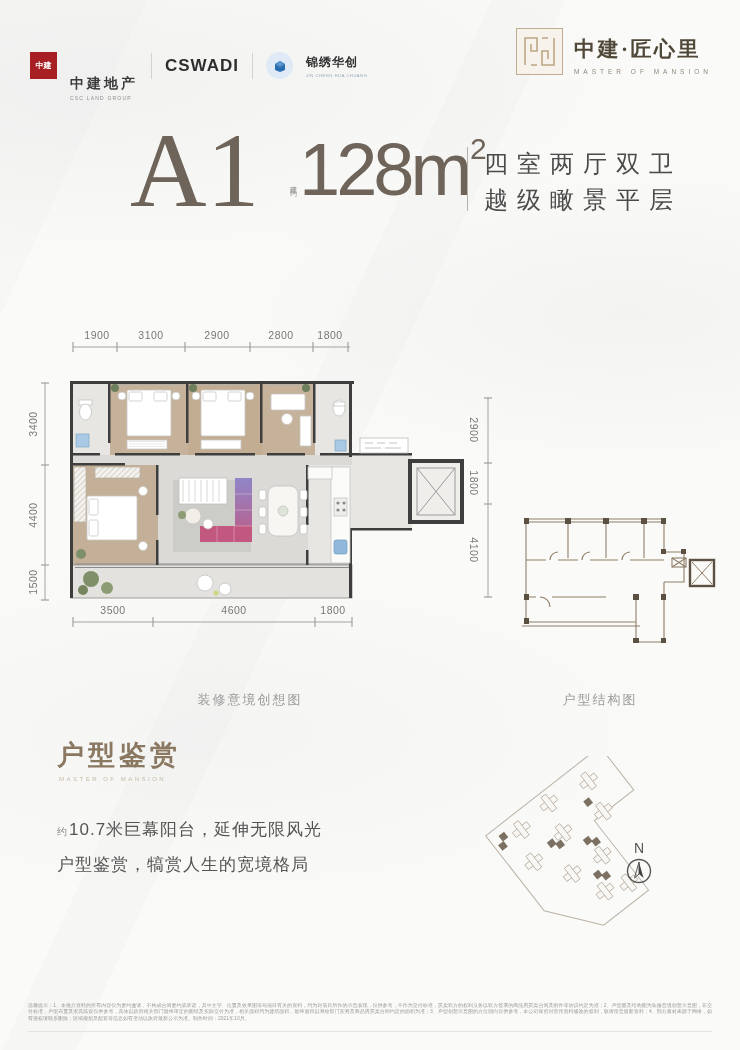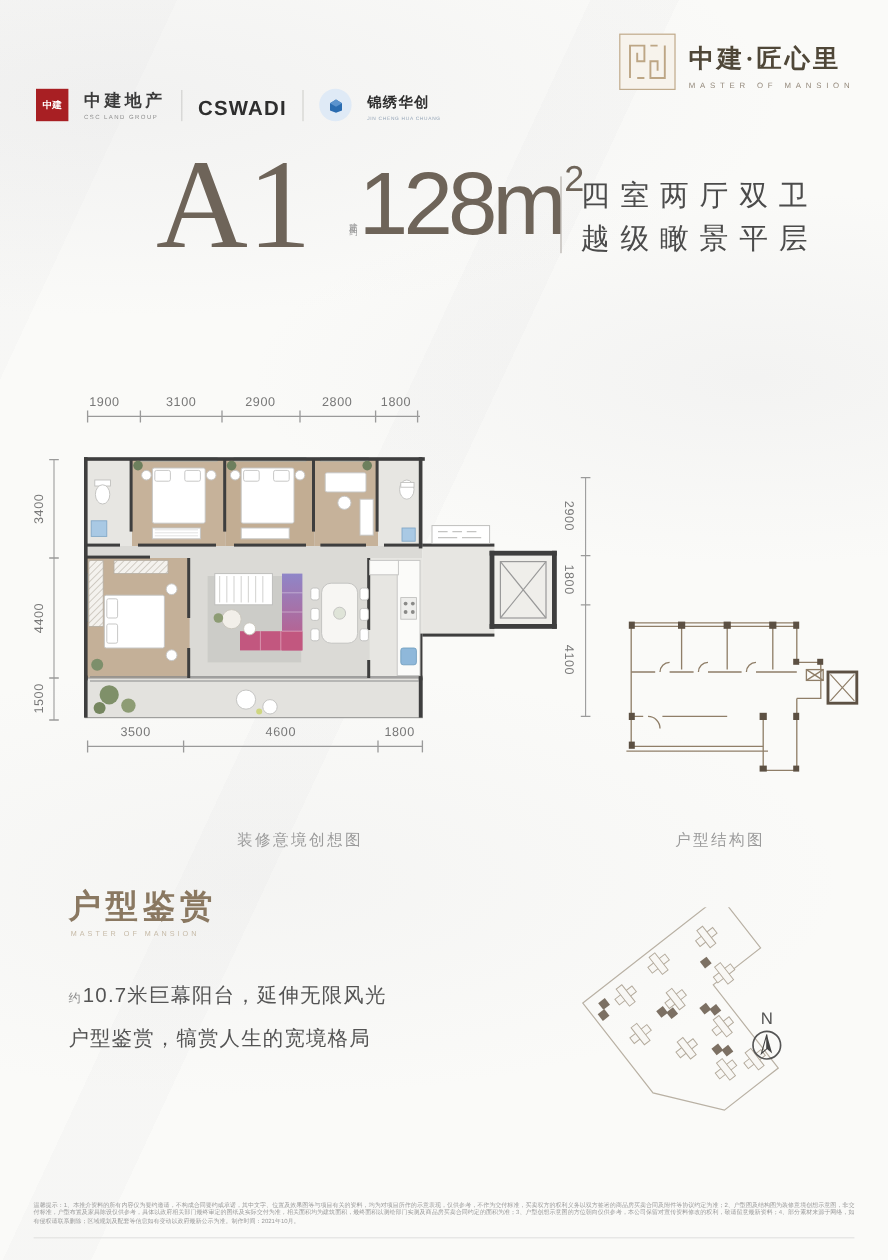--- a/index.html
+++ b/index.html
@@ -7,21 +7,21 @@
         background:#fafaf8;font-family:"Liberation Sans",sans-serif;}
   .page::before{content:"";position:absolute;inset:0;pointer-events:none;
     background:
       radial-gradient(900px 300px at 15% 8%, rgba(205,205,210,.18), transparent 60%),
       radial-gradient(700px 260px at 85% 30%, rgba(200,200,205,.14), transparent 60%),
       radial-gradient(800px 300px at 30% 70%, rgba(205,205,208,.12), transparent 60%),
       linear-gradient(115deg, rgba(220,220,222,.10) 0 12%, transparent 12% 40%, rgba(215,215,218,.10) 40% 46%, transparent 46%);}
   .abs{position:absolute;}
 
   
-  .logo-row{position:absolute;left:30px;top:30px;display:flex;align-items:flex-end;gap:13px;}
+  .logo-row{position:absolute;left:30px;top:30px;display:flex;align-items:center;gap:13px;}
   .csc-badge{width:27px;height:27px;background:#a81f23;color:#fff;display:flex;flex-direction:column;
              align-items:center;justify-content:center;font-size:8px;line-height:9px;font-weight:bold;}
   .logo-text .nm{font-size:14px;font-weight:bold;color:#3b3b3b;letter-spacing:3px;margin-top:45px;}
   .logo-text .sb{font-size:5px;color:#8d8d8d;letter-spacing:1.2px;margin-top:2px;}
   .vdiv{width:1px;height:26px;background:#d2d2d0;}
   .cswadi{font-size:17px;font-weight:bold;color:#2e2e2e;letter-spacing:1px;}
   .jx-badge{width:27px;height:27px;border-radius:50%;background:#dfeaf6;display:flex;align-items:center;justify-content:center;}
   .jx-text .nm{font-size:12px;font-weight:bold;color:#2f2f2f;letter-spacing:1px;}
   .jx-text .sb{font-size:4px;color:#96a6b8;letter-spacing:.6px;margin-top:2px;}
   .brand{position:absolute;right:28px;top:28px;display:flex;align-items:flex-end;gap:11px;}
@@ -317,21 +317,21 @@
         <circle cx="36" cy="211" r="8" fill="#7f9069"></circle>
         <circle cx="52" cy="220" r="6" fill="#8d9c74"></circle>
         <circle cx="28" cy="222" r="5" fill="#75865f"></circle>
         <circle cx="150" cy="215" r="8" fill="#fff" stroke="#c2c2c0" stroke-width="0.8"></circle>
         <circle cx="170" cy="221" r="6" fill="#fff" stroke="#c2c2c0" stroke-width="0.8"></circle>
         <circle cx="161" cy="225" r="2.5" fill="#cfd67f"></circle>
       </g>
     </g>
   </svg>
 
-  <span class="dim dt" style="left:87px">1900</span>
+  <span class="dim dt" style="left:97px">1900</span>
   <span class="dim dt" style="left:151px">3100</span>
   <span class="dim dt" style="left:217px">2900</span>
   <span class="dim dt" style="left:281px">2800</span>
   <span class="dim dt" style="left:330px">1800</span>
   <span class="dim dl" style="top:424px">3400</span>
   <span class="dim dl" style="top:515px">4400</span>
   <span class="dim dl" style="top:582px">1500</span>
   <span class="dim dr" style="top:430px">2900</span>
   <span class="dim dr" style="top:483px">1800</span>
   <span class="dim dr" style="top:550px">4100</span>

